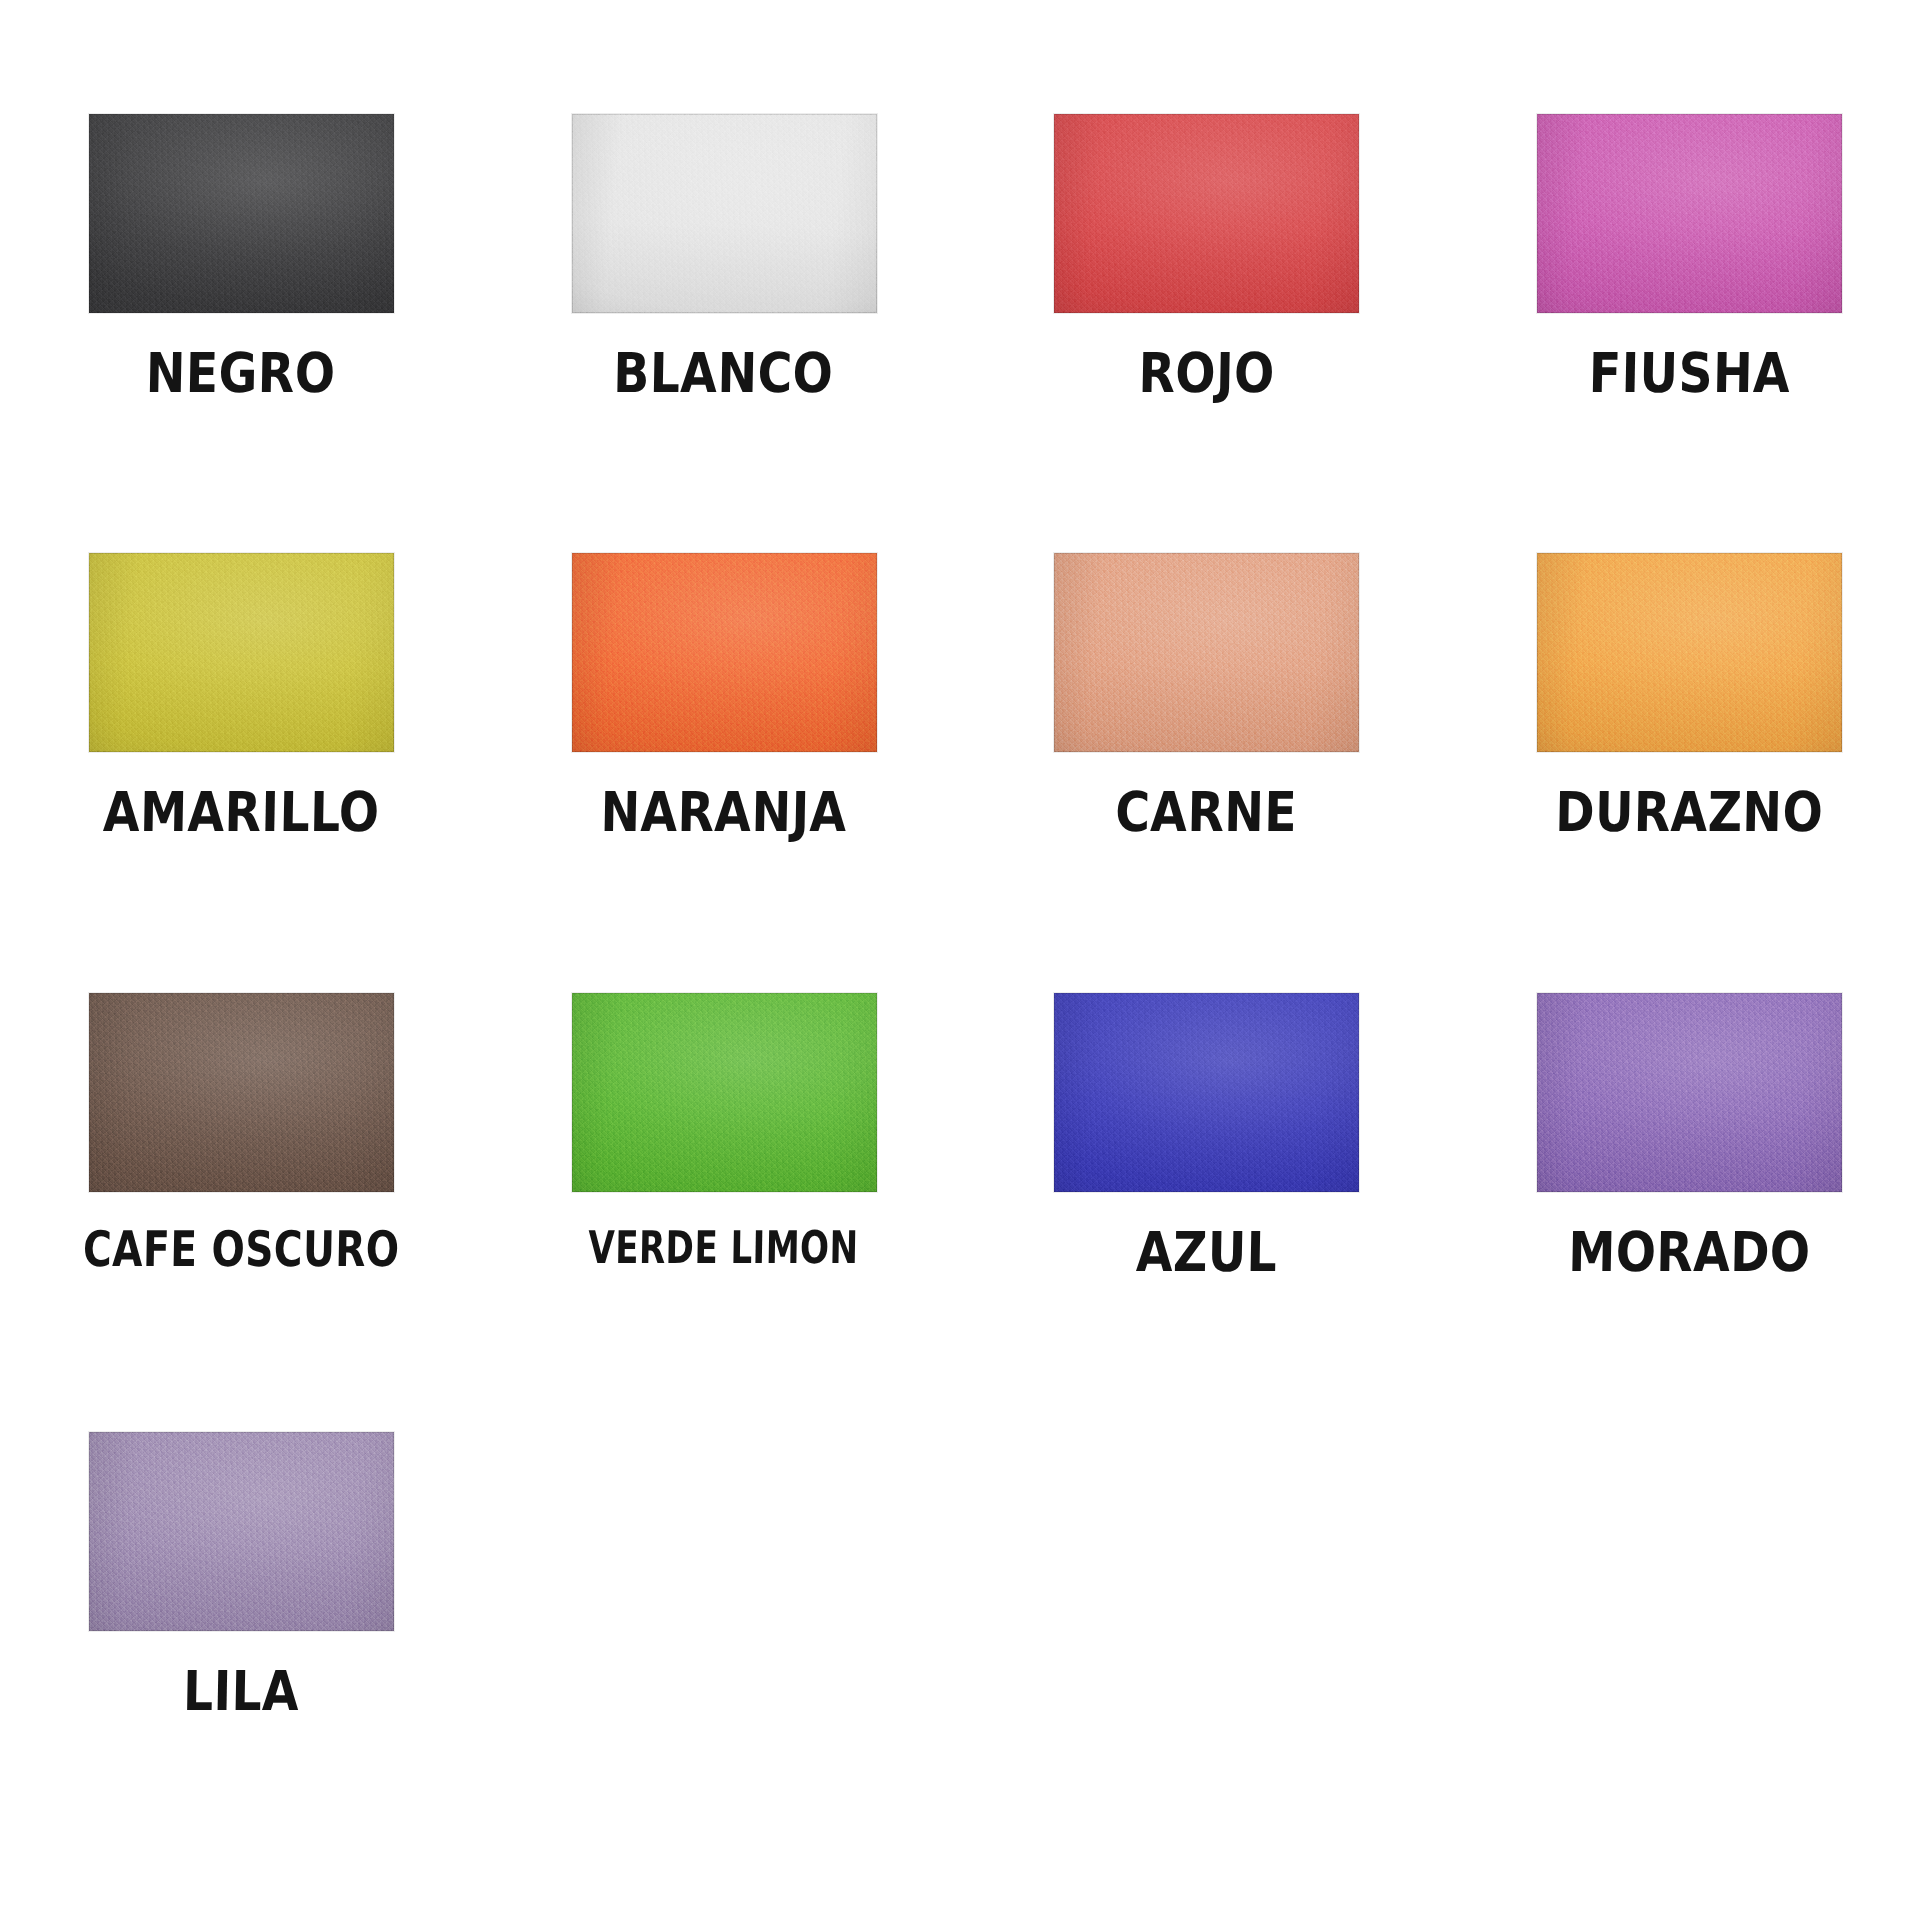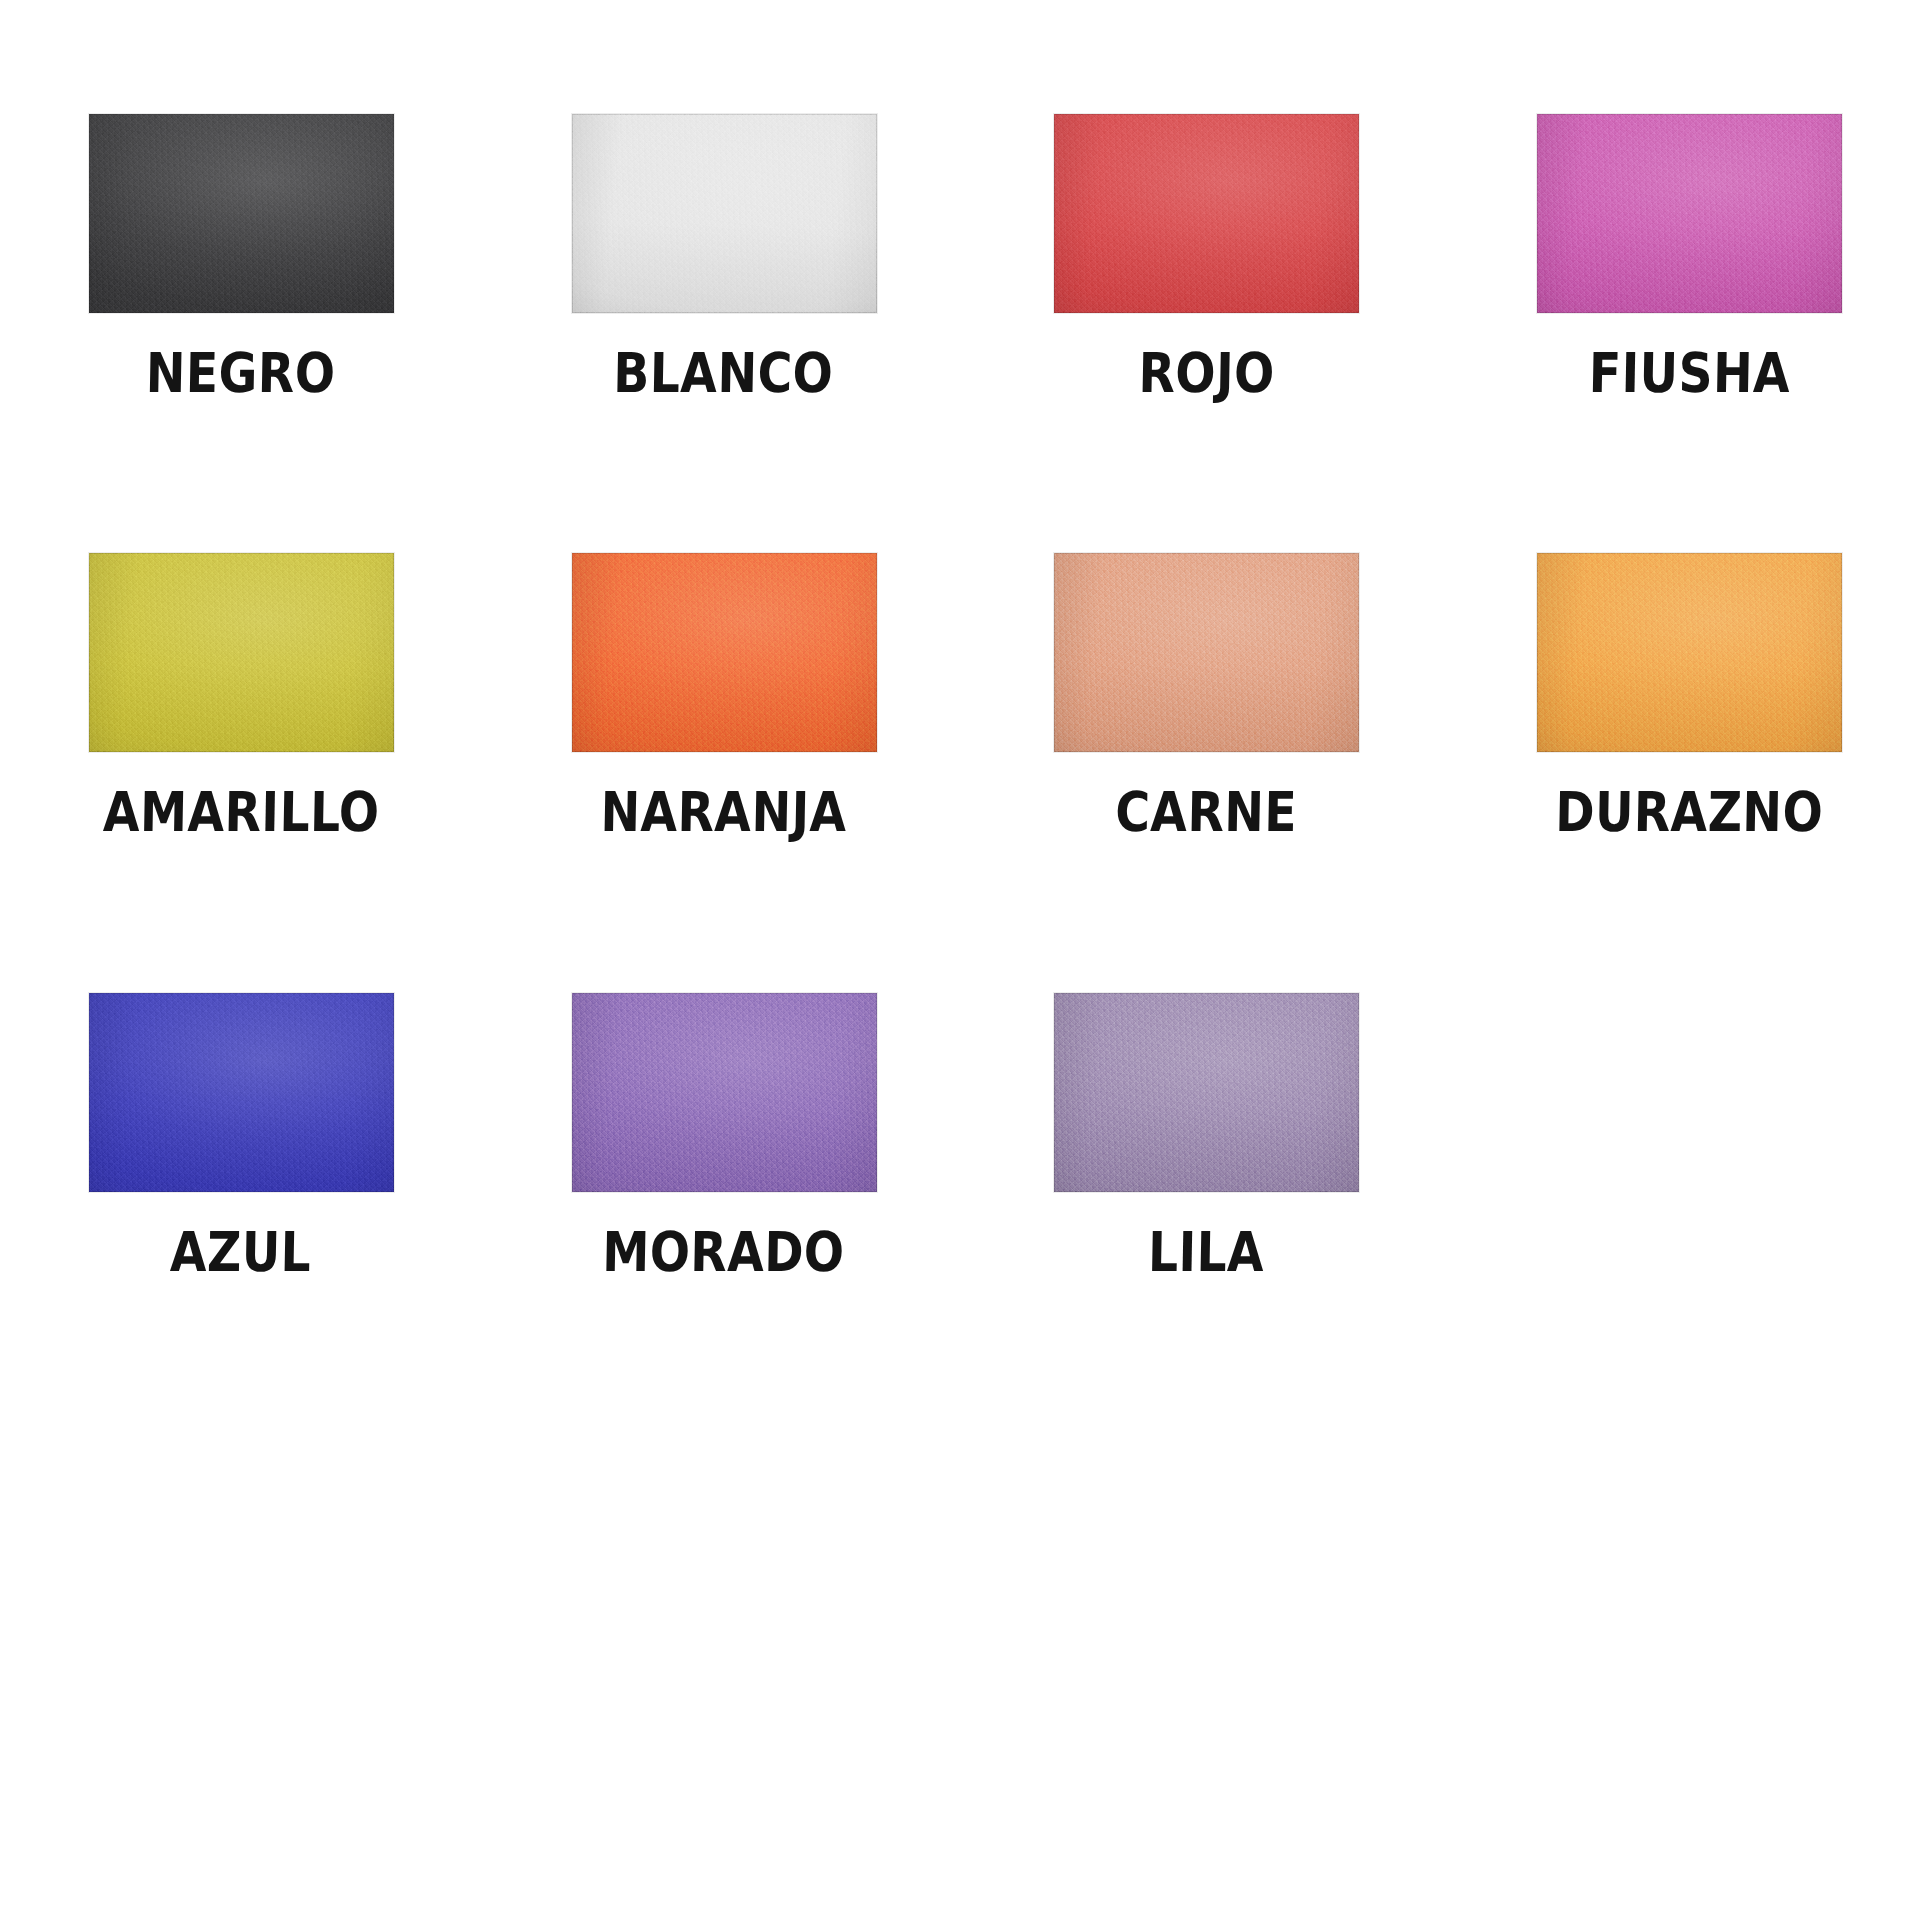--- a/index.html
+++ b/index.html
@@ -144,20 +144,32 @@
       <div class="chip-label" style="color: rgb(20, 20, 20);">CARNE</div>
     </div>
     <div class="swatch-cell">
       <div class="chip-wrap">
         <div class="chip" style="background-color: rgb(242, 167, 71);"></div>
       </div>
       <div class="chip-label" style="color: rgb(20, 20, 20);">DURAZNO</div>
     </div>
     <div class="swatch-cell">
       <div class="chip-wrap">
+        <div class="chip" style="background-color: rgb(109, 86, 74);"></div>
+      </div>
+      <div class="chip-label long" style="color: rgb(20, 20, 20);">CAFE OSCURO</div>
+    </div>
+    <div class="swatch-cell">
+      <div class="chip-wrap">
+        <div class="chip" style="background-color: rgb(92, 183, 51);"></div>
+      </div>
+      <div class="chip-label xlong" style="color: rgb(20, 20, 20);">VERDE LIMON</div>
+    </div>
+    <div class="swatch-cell">
+      <div class="chip-wrap">
         <div class="chip" style="background-color: rgb(60, 60, 185);"></div>
       </div>
       <div class="chip-label" style="color: rgb(20, 20, 20);">AZUL</div>
     </div>
     <div class="swatch-cell">
       <div class="chip-wrap">
         <div class="chip" style="background-color: rgb(142, 108, 185);"></div>
       </div>
       <div class="chip-label" style="color: rgb(20, 20, 20);">MORADO</div>
     </div>

